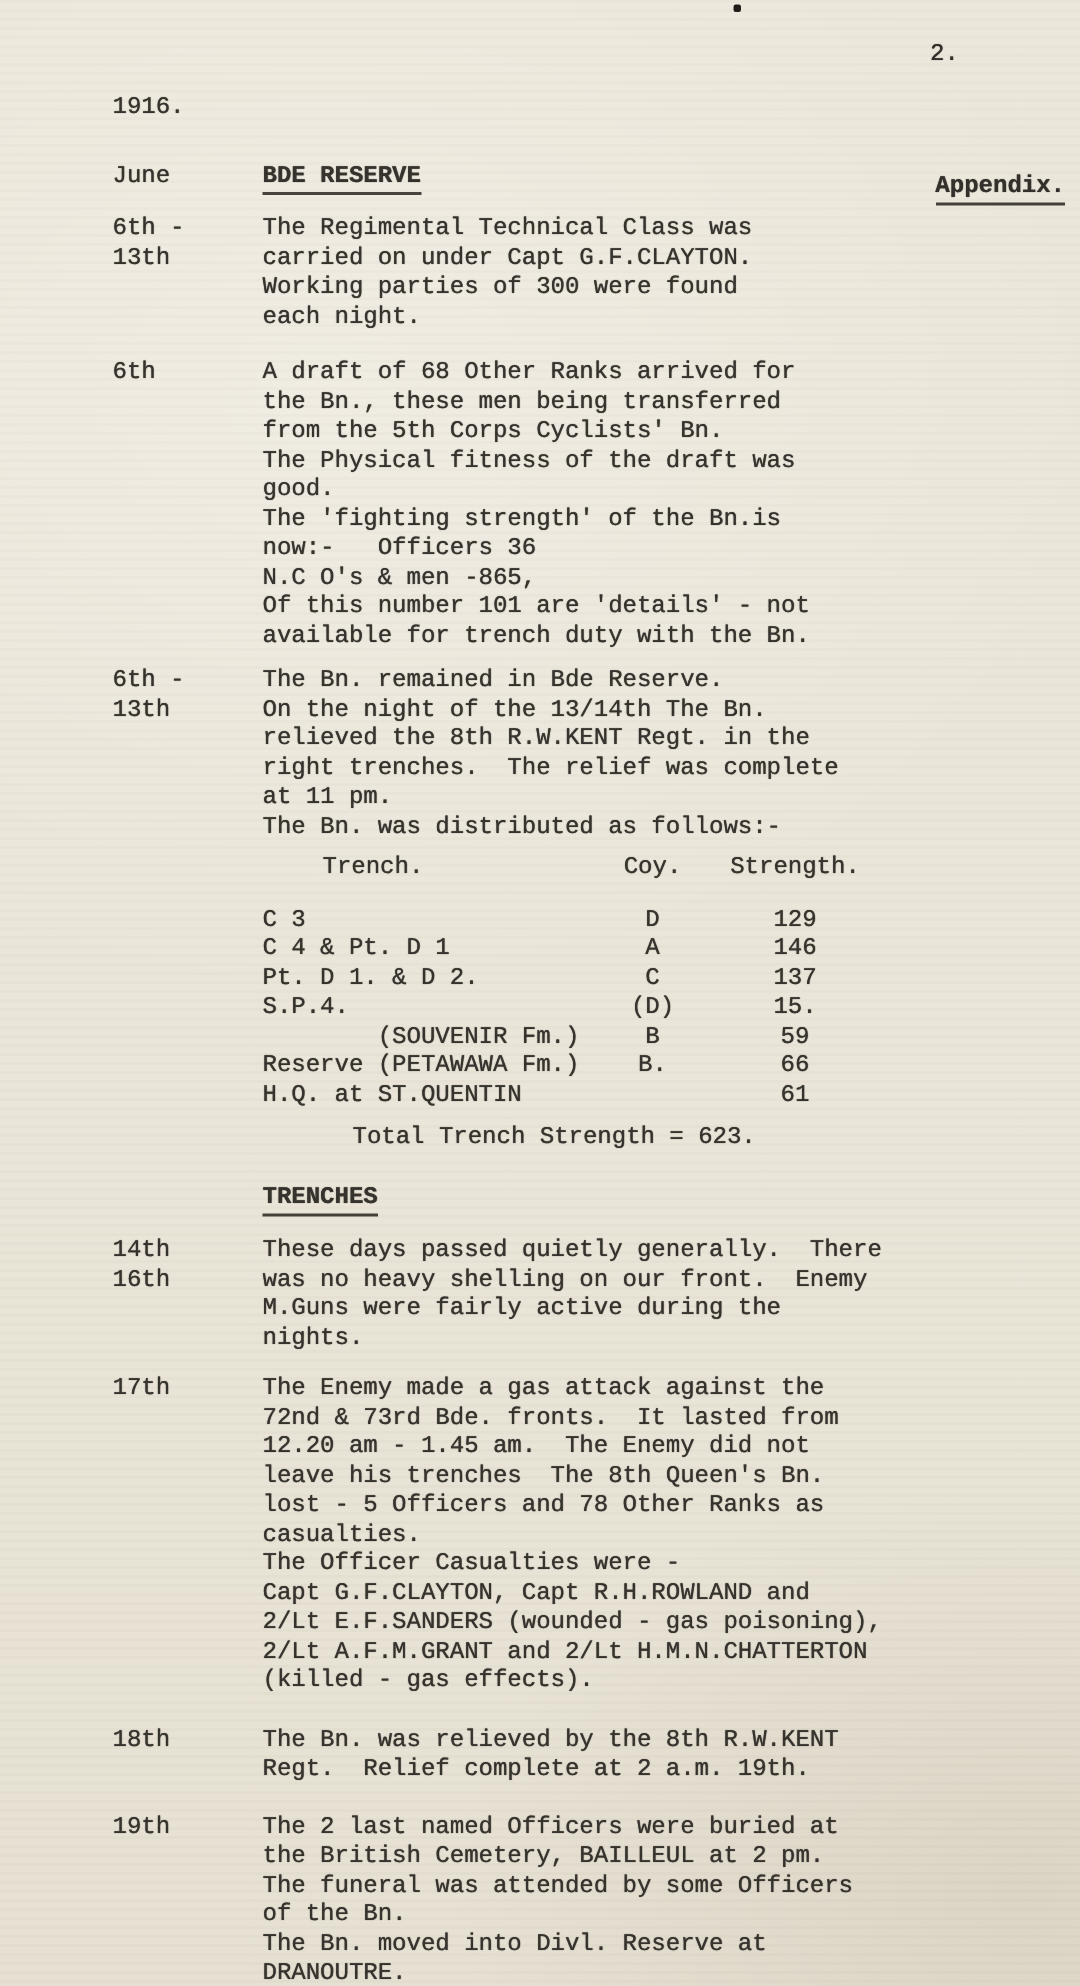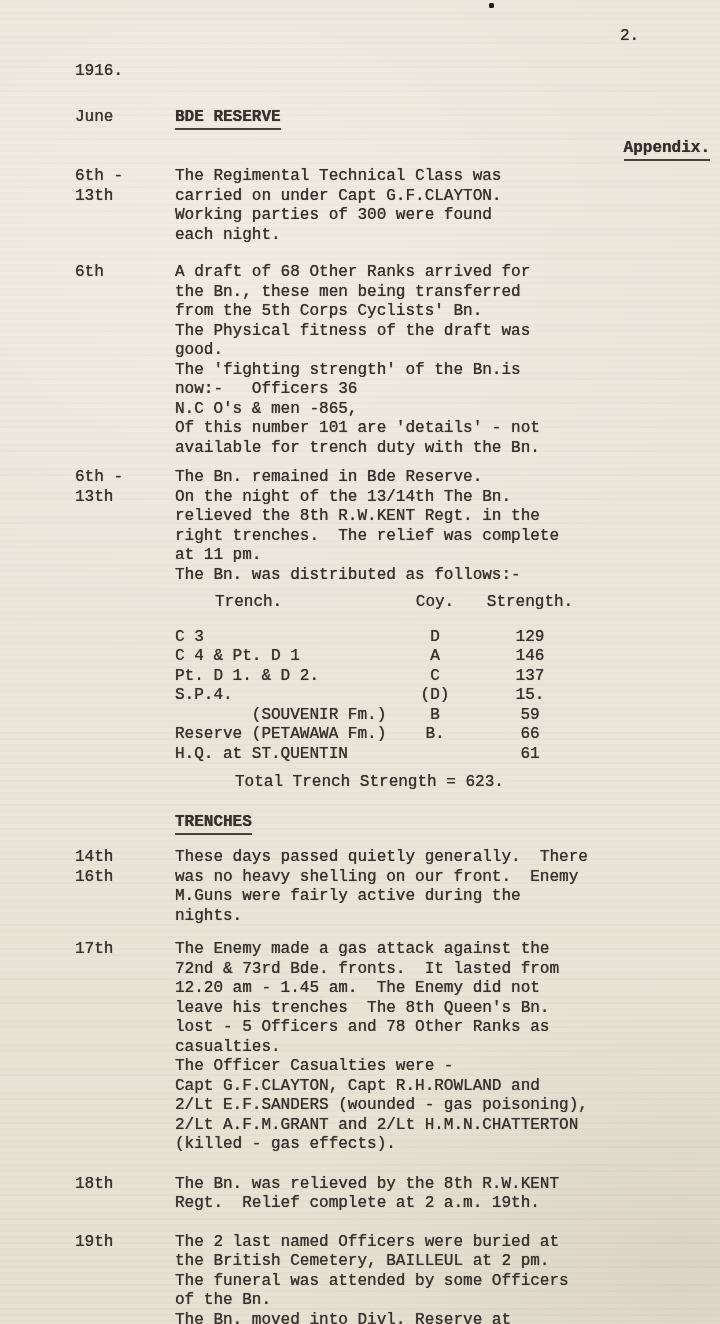--- a/index.html
+++ b/index.html
@@ -29,21 +29,21 @@
   .year{margin:62px 0 0 75px;}
   .header-row{display:flex;align-items:flex-start;margin-top:26px;padding:0 10px 0 75px;}
   .date-col{flex:0 0 100px;width:100px;white-space:pre-wrap;}
   .body-col{white-space:pre-wrap;}
   .heading{
     font-weight:bold;
     border-bottom:2.5px solid rgba(49,45,39,0.9);
     padding-bottom:1px;
     display:inline-block;
   }
-  .appendix-wrap{margin-left:auto;position:relative;top:7px;margin-top:24px;}
+  .appendix-wrap{margin-left:auto;position:relative;top:7px;}
   .entry{display:flex;align-items:flex-start;padding-left:75px;}
   #e1{margin-top:13px;}
   #e2{margin-top:18px;}
   #e3{margin-top:10px;}
   .trench-table{margin-top:8px;padding-left:175px;}
   .t-head{display:flex;}
   .th-trench{width:230px;padding-left:40px;box-sizing:border-box;}
   .th-coy{width:60px;text-align:center;}
   .th-strength{width:110px;text-align:center;margin-left:10px;}
   .t-rows{margin-top:15px;}

